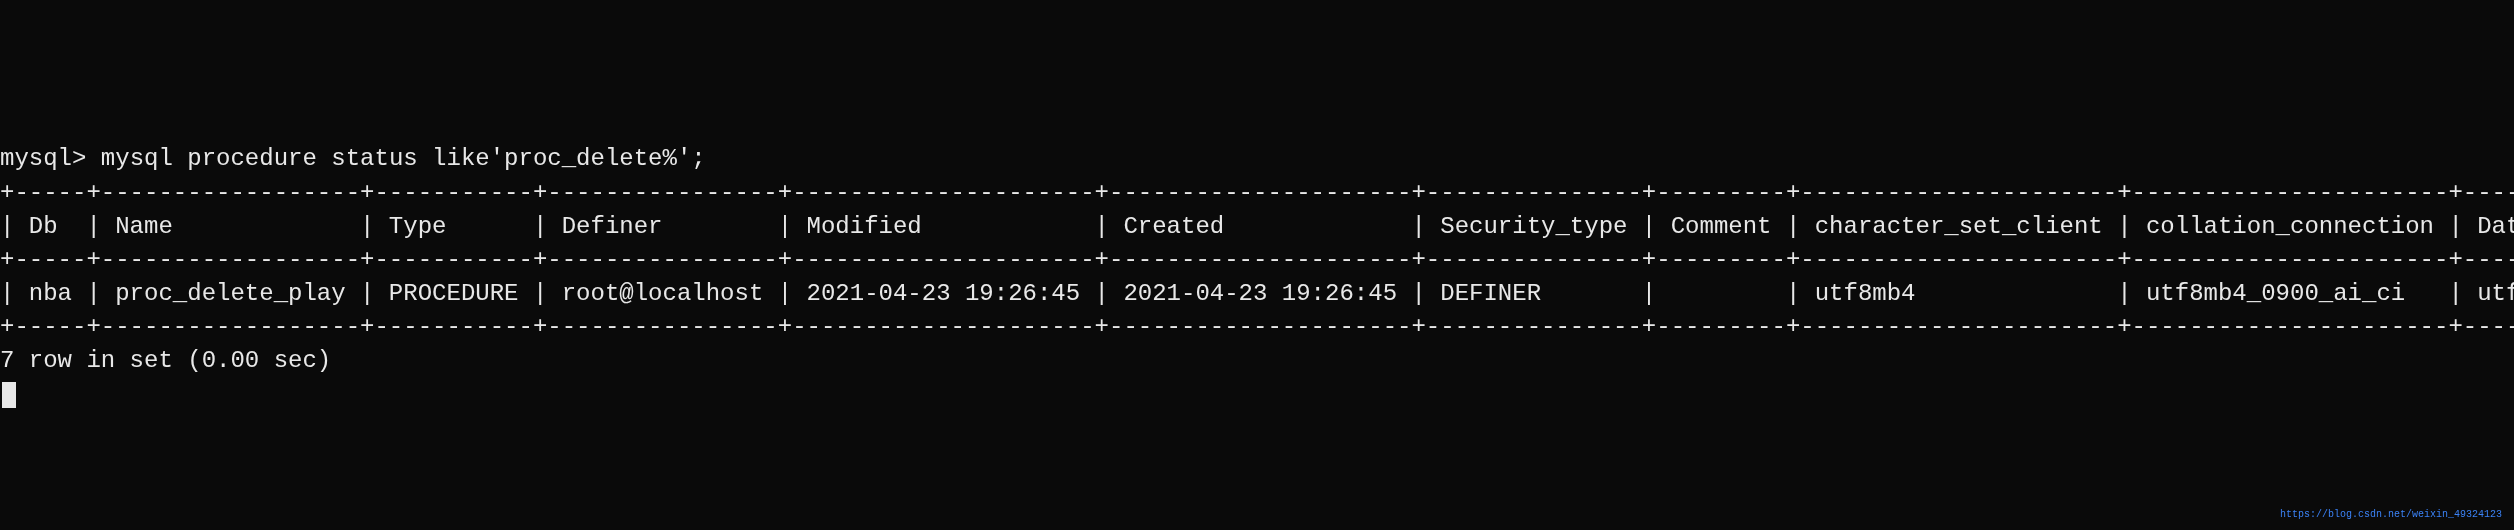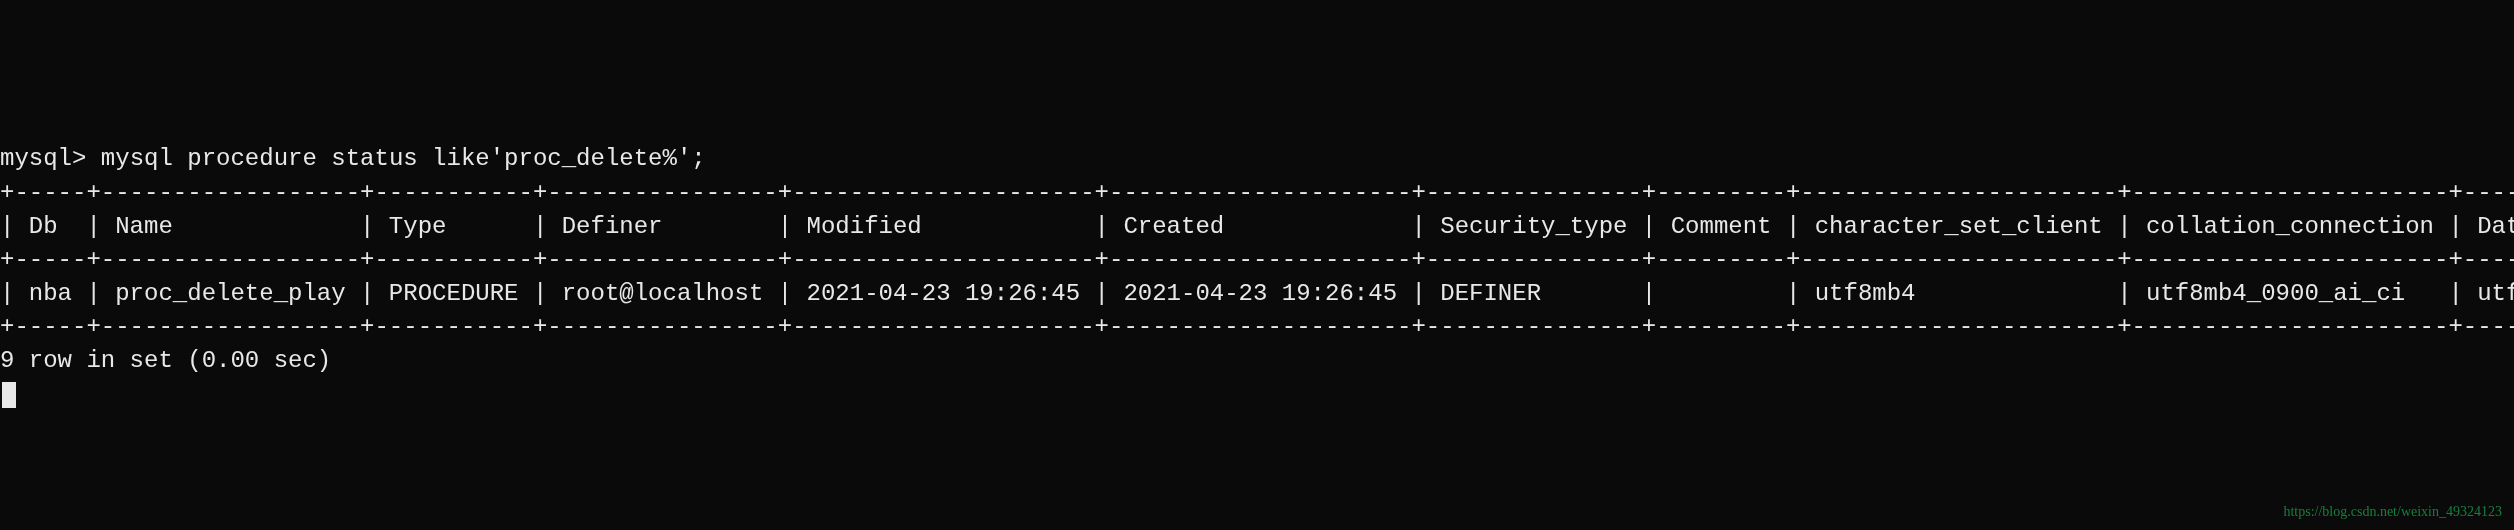--- a/index.html
+++ b/index.html
@@ -20,23 +20,23 @@
       height: 530px;
       position: relative;
     }
     .terminal-output {
       white-space: pre;
     }
     .watermark {
       position: absolute;
       bottom: 8px;
       right: 12px;
-      font-size: 14px;
-      color: #15803d;
-      font-family: Liberation Serif, serif;
+      font-size: 10px;
+      color: #3b82f6;
+      font-family: Liberation Mono, monospace;
     }
     .cursor {
       display: inline-block;
       width: 14px;
       height: 26px;
       background-color: #e8e8e8;
       vertical-align: text-bottom;
       margin-left: 2px;
     }
   </style>
@@ -44,19 +44,19 @@
 <body>
 
 
 
 <div class="terminal-output"><span>mysql&gt; </span><span>mysql procedure status like'proc_delete%';</span>
 <span>+-----+------------------+-----------+----------------+---------------------+---------------------+---------------+---------+----------------------+----------------------+--------------------+</span>
 <span>| Db  | Name             | Type      | Definer        | Modified            | Created             | Security_type | Comment | character_set_client | collation_connection | Database Collation |</span>
 <span>+-----+------------------+-----------+----------------+---------------------+---------------------+---------------+---------+----------------------+----------------------+--------------------+</span>
 <span>| nba | proc_delete_play | PROCEDURE | root@localhost | 2021-04-23 19:26:45 | 2021-04-23 19:26:45 | DEFINER       |         | utf8mb4              | utf8mb4_0900_ai_ci   | utf8mb4_0900_ai_ci |</span>
 <span>+-----+------------------+-----------+----------------+---------------------+---------------------+---------------+---------+----------------------+----------------------+--------------------+</span>
-<span>9 row in set (0.00 sec)</span>
+<span>7 row in set (0.00 sec)</span>
 <span class="cursor"></span></div>
 
 <div class="watermark">https://blog.csdn.net/weixin_49324123</div>
 
 
 
 
 </body></html>

